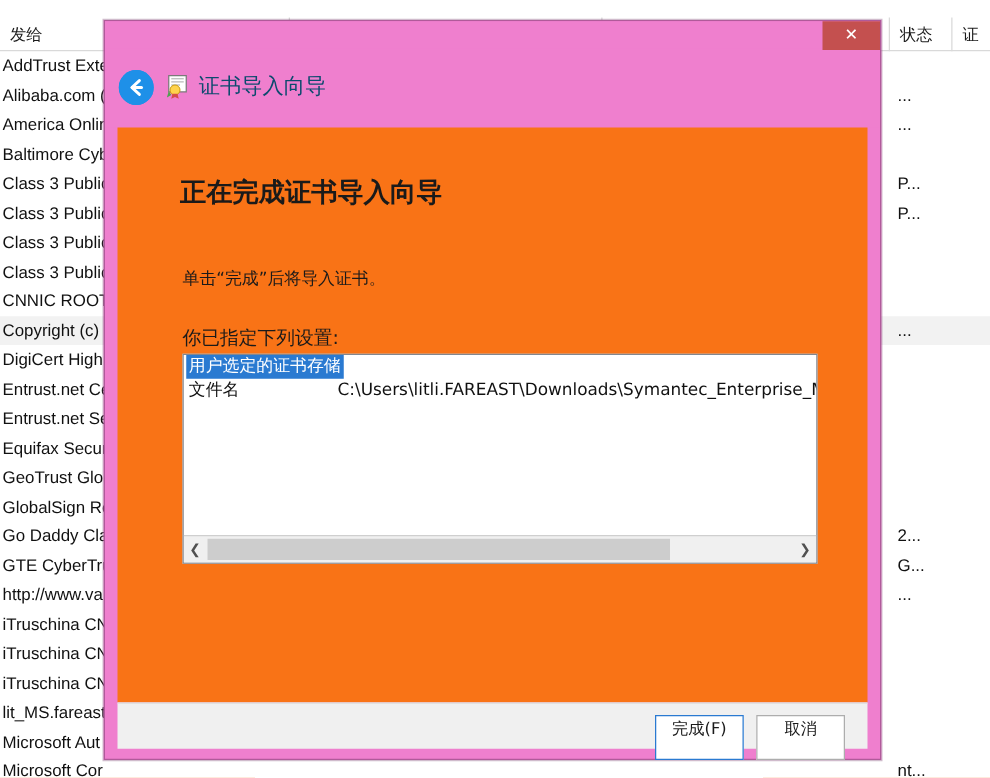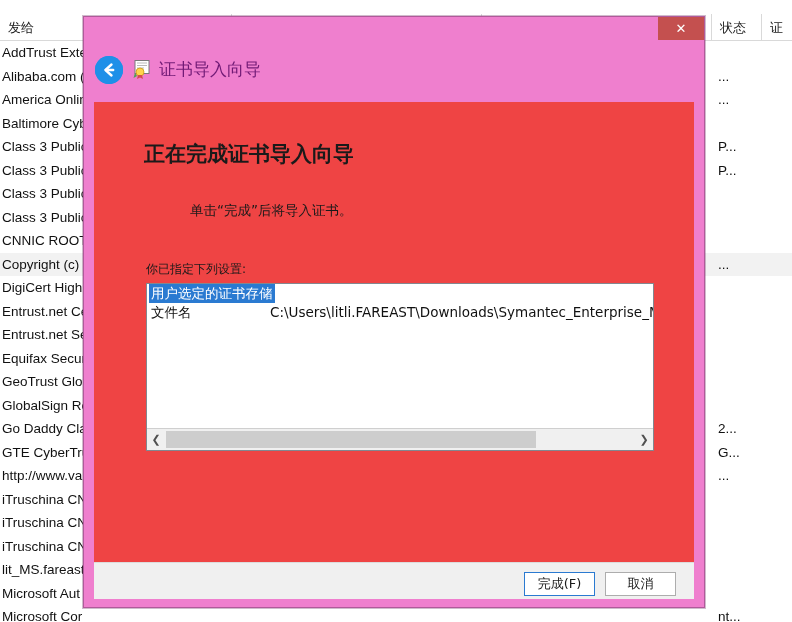--- a/index.html
+++ b/index.html
@@ -158,61 +158,60 @@
     width: 21px;
     height: 21px;
   }
 
   .dialog-title {
     position: absolute;
     left: 75px;
     top: 18px;
     font-size: 17px;
     line-height: 22px;
-    color: #701a75;
+    color: #0c4a6e;
     white-space: nowrap;
     font-family: "DejaVu Sans", sans-serif;
   }
 
   .dialog-body {
     position: absolute;
     left: 10px;
     top: 85px;
     width: 600px;
     height: 460px;
-    background: #ef4444;
+    background: #f97316;
   }
 
   .page-title {
     position: absolute;
     left: 50px;
     top: 38px;
     font-size: 21px;
     font-weight: bold;
     color: #1a1a1a;
     white-space: nowrap;
     font-family: "DejaVu Sans", sans-serif;
   }
 
   .page-desc {
     position: absolute;
     left: 52px;
-    top: 100px;
+    top: 112px;
     font-size: 13.5px;
     color: #1a1a1a;
     white-space: nowrap;
     font-family: "DejaVu Sans", sans-serif;
-    margin-left: 44px;
   }
 
   .settings-label {
     position: absolute;
     left: 52px;
     top: 159px;
-    font-size: 12px;
+    font-size: 15px;
     color: #1a1a1a;
     white-space: nowrap;
     font-family: "DejaVu Sans", sans-serif;
   }
 
   .listbox {
     position: absolute;
     left: 52px;
     top: 181px;
     width: 508px;
@@ -308,21 +307,21 @@
     height: 37px;
     background: #f0f0f0;
     border-top: 1px solid #dcdcdc;
     box-sizing: border-box;
   }
 
   .btn {
     position: absolute;
     top: 9px;
     width: 71px;
-    height: 24px;
+    height: 36px;
     font-size: 13px;
     line-height: 22px;
     text-align: center;
     background: #ffffff;
     border: 1px solid #adadad;
     box-sizing: border-box;
     color: #1a1a1a;
     cursor: pointer;
     user-select: none;
     font-family: "DejaVu Sans", sans-serif;

